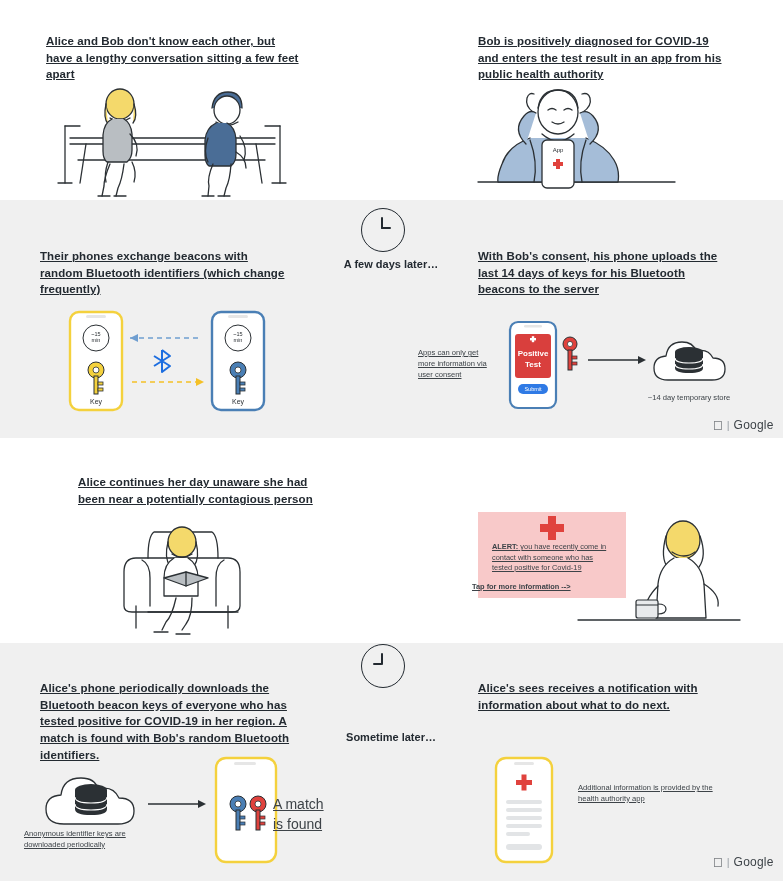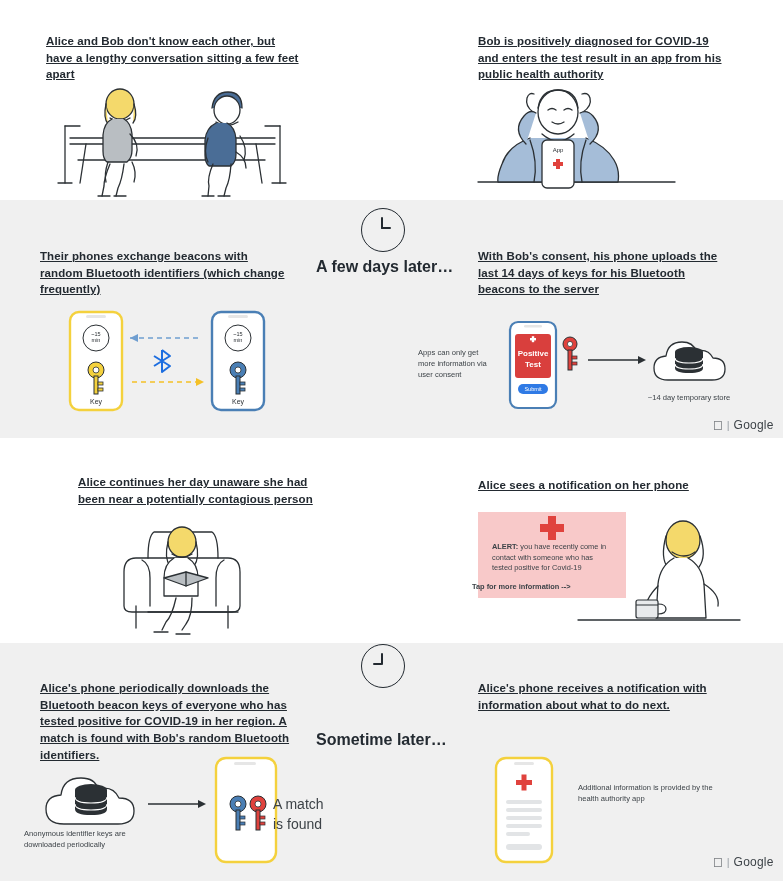--- a/index.html
+++ b/index.html
@@ -43,27 +43,28 @@
     color: #232a31;
     letter-spacing: 0.1px;
     text-decoration: underline;
   }
   .small-note {
     position: absolute;
     font-size: 7.6px;
     line-height: 1.42;
     color: #3d4348;
     font-weight: normal;
+    text-decoration: underline;
   }
   .center-note {
     position: absolute;
-    font-size: 16px;
+    font-size: 11px;
     font-weight: bold;
     color: #232a31;
-    text-align: left;
+    text-align: center;
     width: 150px;
   }
 
   
   .brand {
     position: absolute;
     font-size: 11px;
     color: #3d4348;
     display: flex;
     align-items: center;
@@ -327,21 +328,20 @@
         <path d="M52 66 l22 -6 l22 6 l-22 8 z" fill="#b9bec2"></path>
         <path d="M74 60 l0 14"></path>
 
         <path d="M64 86 q-4 18 -10 24 l-4 8"></path>
         <path d="M80 86 q0 18 -6 26 l-4 6"></path>
         <path d="M42 120 l14 0 M64 122 l14 0"></path>
       </g>
     </svg>
   </div>
 
-  <div class="caption" style="top:477px; left:478px; width:250px;">Alice sees a notification on her phone</div>
 
   <div class="illus" style="top:508px; left:478px;">
     <svg width="292" height="134" viewBox="0 0 292 134">
 
       <g>
         <rect x="0" y="4" width="148" height="86" fill="#f8c9c9"></rect>
         <g>
           <rect x="62" y="16" width="24" height="8" fill="#e0423d"></rect>
           <rect x="70" y="8" width="8" height="24" fill="#e0423d"></rect>
         </g>
@@ -417,21 +417,21 @@
     </svg>
   </div>
 
   <div class="small-note" style="top:829px; left:24px; width:130px;">Anonymous identifier keys are downloaded periodically</div>
 
   <div class="small-note" style="top:795px; left:273px; width:60px; font-size:14px;">
     <span>A match</span><br>
     <span>is found</span>
   </div>
 
-  <div class="caption" style="top:680px; left:478px; width:256px;">Alice's phone receives a notification with information about what to do next.</div>
+  <div class="caption" style="top:680px; left:478px; width:256px;">Alice's sees receives a notification with information about what to do next.</div>
 
   <div class="illus" style="top:758px; left:492px;">
     <svg width="70" height="110" viewBox="0 0 70 110">
       <rect x="4" y="0" width="56" height="104" rx="10" ry="10" fill="#ffffff" stroke="#f4d13d" stroke-width="2.4"></rect>
       <rect x="22" y="4" width="20" height="3" rx="1.5" fill="#e6e6e6"></rect>
       <g>
         <rect x="24" y="22" width="16" height="5" fill="#e0423d"></rect>
         <rect x="29.5" y="16.5" width="5" height="16" fill="#e0423d"></rect>
       </g>
       <g fill="#e2e4e6">

